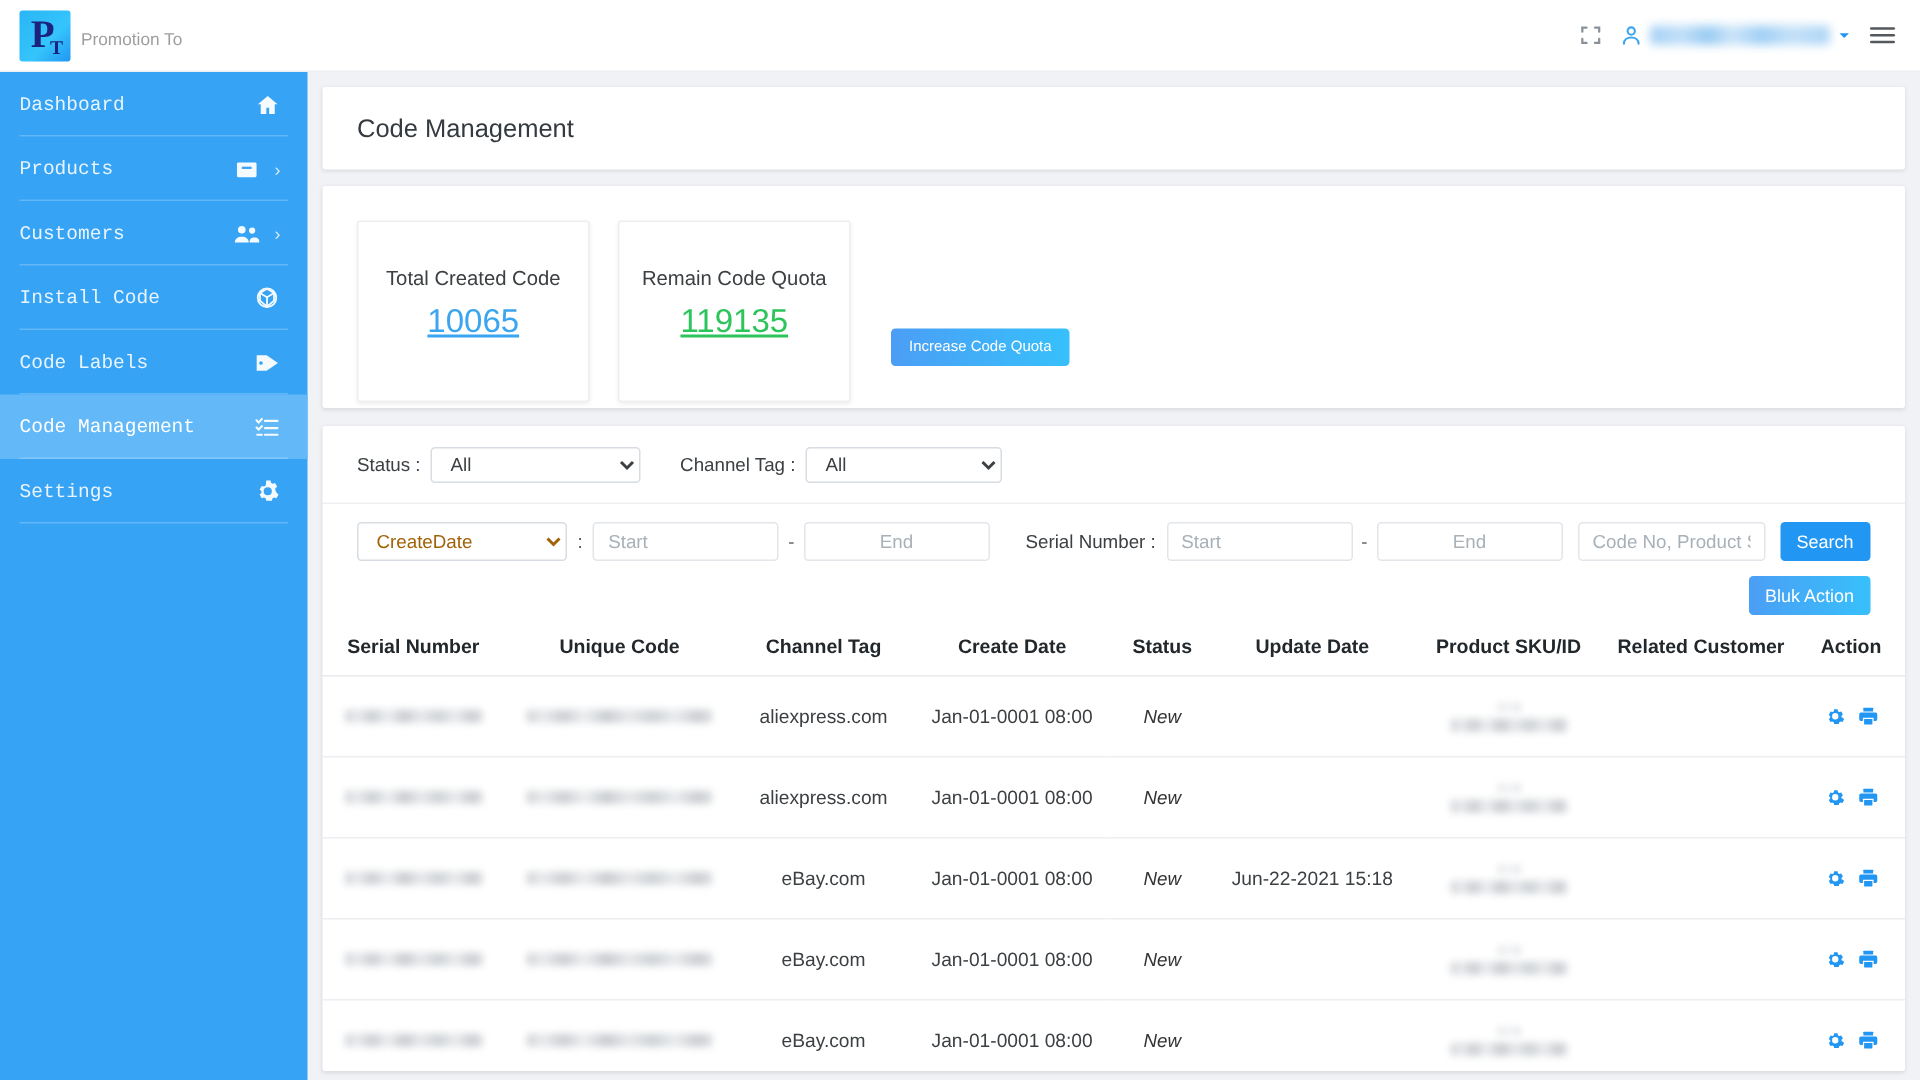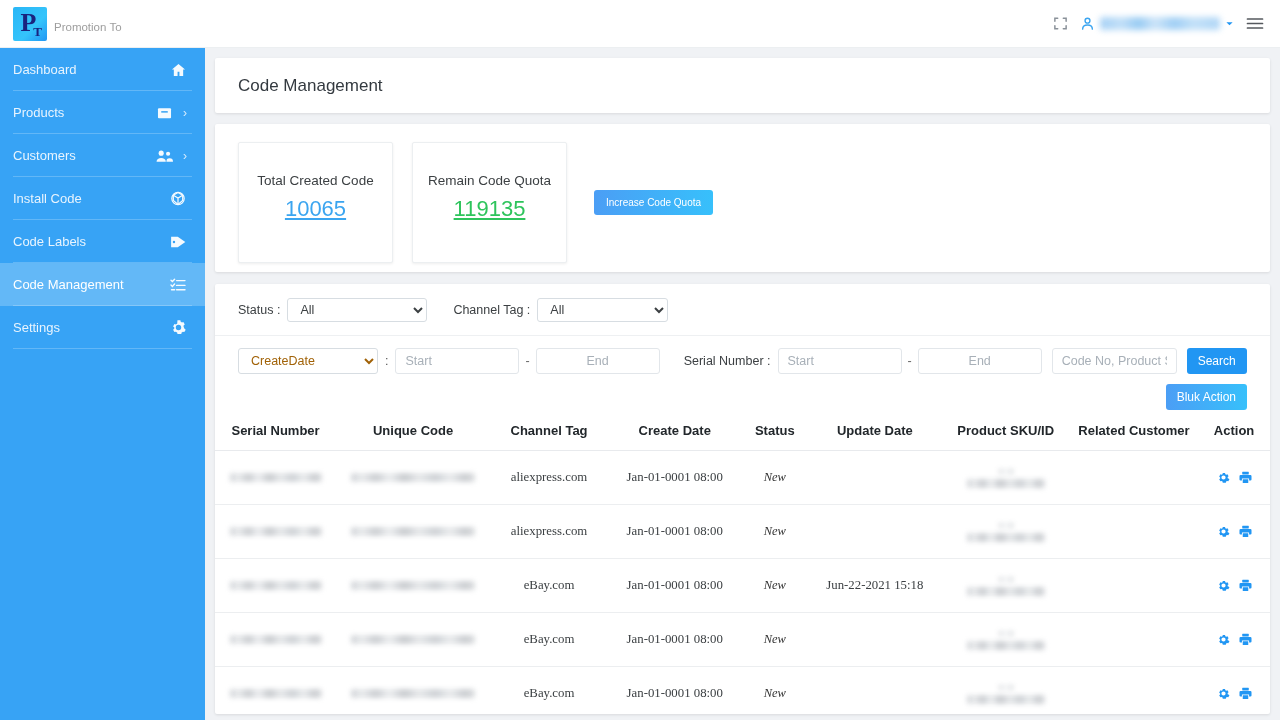--- a/index.html
+++ b/index.html
@@ -75,21 +75,21 @@
   }
   .nav-item {
     position: relative;
     height: 43px;
     display: flex; align-items: center;
     padding: 0 18px 0 13px;
     color: #e8f4fe;
     font-size: 13px;
     cursor: pointer;
   }
-  .nav-item .label { flex: 1; }
+  .nav-item .label { flex: 1; font-family: Liberation Mono, monospace; }
   .nav-item .nav-icon { display:flex; align-items:center; justify-content:center; width:18px; opacity:.95; }
   .nav-item .chev { margin-left: 10px; font-size: 12px; opacity: .9; }
   .nav-item::after {
     content:""; position: absolute; left: 13px; right: 13px; bottom: 0;
     height: 1px; background: rgba(255,255,255,0.22);
   }
   .nav-item.active {
     background: #63b8f7;
     color: #ffffff;
     font-weight: normal;
@@ -114,21 +114,21 @@
     margin: 10px 10px 0 10px;
     height: 55px;
     display: flex; align-items: center;
     padding-left: 23px;
   }
   .page-title { font-size: 17px; color: #343a40; }
 
   .stats-card {
     margin: 11px 10px 0 10px;
     height: 148px;
-    display: flex; align-items: flex-start;
+    display: flex; align-items: center;
     padding: 18px 0 0 23px;
   }
   .stat-box {
     width: 155px; height: 121px;
     border: 1px solid #eceff1;
     border-radius: 2px;
     box-shadow: 0 1px 3px rgba(0,0,0,0.07);
     display: flex; flex-direction: column; align-items: center;
     padding-top: 30px;
     background: #fff;
@@ -213,21 +213,21 @@
     font-size: 13px; font-weight: bold; color: #22272b;
     padding: 0 0 12px 0; text-align: center;
     border-bottom: 1px solid #e8eaed;
   }
   .tbl td {
     padding: 0; text-align: center; vertical-align: middle;
     border-bottom: 1px solid #eceef0;
     height: 54px;
     font-size: 12.8px; color: #3c4043;
   }
-  .tbl tbody tr { height: 54px; font-family: Liberation Serif, serif; }
+  .tbl tbody tr { height: 54px; }
   .c-serial { width: 118px; }
   .c-code   { width: 150px; }
   .c-chan   { width: 115px; }
   .c-date   { width: 130px; }
   .c-stat   { width: 65px; }
   .c-upd    { width: 130px; }
   .c-sku    { width: 125px; }
   .c-cust   { width: 125px; }
   .c-act    { width: 70px; }
   .th-pad-l { padding-left: 20px; }

